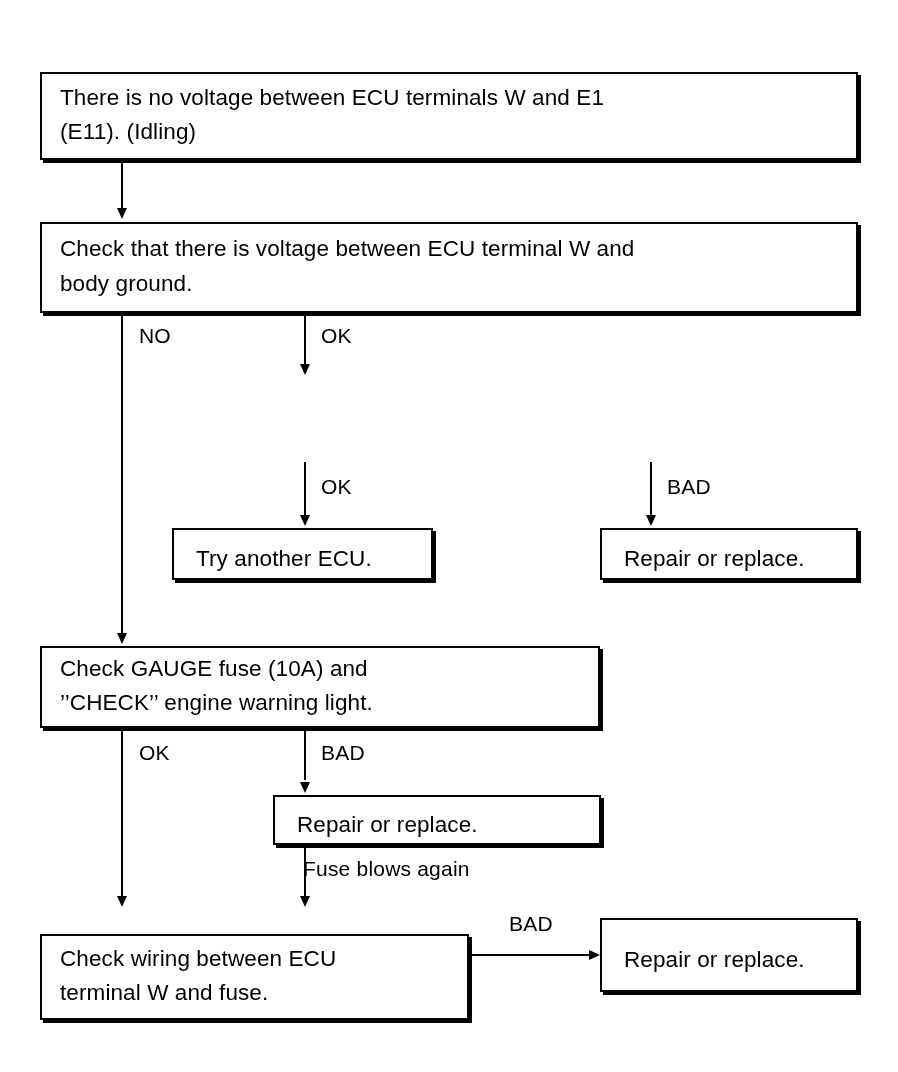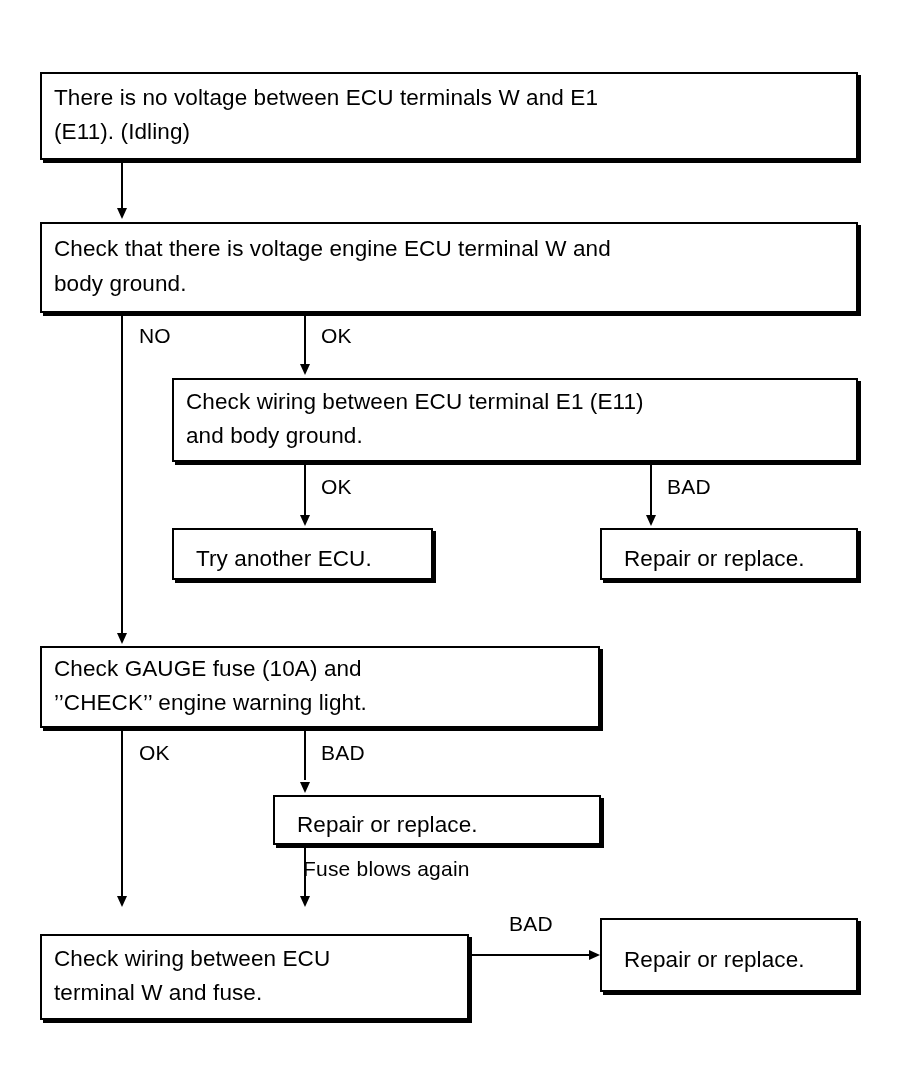--- a/index.html
+++ b/index.html
@@ -20,21 +20,21 @@
     overflow: hidden;
   }
   .node {
     position: absolute;
     box-sizing: border-box;
     background: #ffffff;
     border: 2px solid #000000;
     box-shadow: 3px 3px 0 0 #000000;
     display: flex;
     align-items: center;
-    padding: 6px 14px 8px 12px;
+    padding: 6px 14px 8px 18px;
   }
   .node .node-text {
     font-size: 22.5px;
     line-height: 1.52;
     letter-spacing: 0.1px;
     white-space: pre-line;
     font-weight: 400;
   }
   .node.compact {
     padding: 16px 12px 6px 22px;
@@ -80,36 +80,32 @@
 
   <div class="node" style="left:40px; top:72px; width:818px; height:88px;">
     <span class="node-text">There is no voltage between ECU terminals W and E1
 (E11). (Idling)</span>
   </div>
 
   <div class="vline" style="left:121px; top:160px; height:52px;"></div>
   <div class="arrow-down" style="left:117px; top:208px;"></div>
 
   <div class="node" style="left:40px; top:222px; width:818px; height:91px;">
-    <span class="node-text">Check that there is voltage engine ECU terminal W and
+    <span class="node-text">Check that there is voltage between ECU terminal W and
 body ground.</span>
   </div>
 
   <div class="vline" style="left:121px; top:313px; height:322px;"></div>
   <div class="arrow-down" style="left:117px; top:633px;"></div>
   <div class="edge-label" style="left:139px; top:325px;">NO</div>
 
   <div class="vline" style="left:304px; top:313px; height:54px;"></div>
   <div class="arrow-down" style="left:300px; top:364px;"></div>
   <div class="edge-label" style="left:321px; top:325px;">OK</div>
 
-  <div class="node" style="left:172px; top:378px; width:686px; height:84px;">
-    <span class="node-text">Check wiring between ECU terminal E1 (E11)
-and body ground.</span>
-  </div>
 
   <div class="vline" style="left:304px; top:462px; height:56px;"></div>
   <div class="arrow-down" style="left:300px; top:515px;"></div>
   <div class="edge-label" style="left:321px; top:476px;">OK</div>
 
   <div class="vline" style="left:650px; top:462px; height:56px;"></div>
   <div class="arrow-down" style="left:646px; top:515px;"></div>
   <div class="edge-label" style="left:667px; top:476px;">BAD</div>
 
   <div class="node compact" style="left:172px; top:528px; width:261px; height:52px;">

